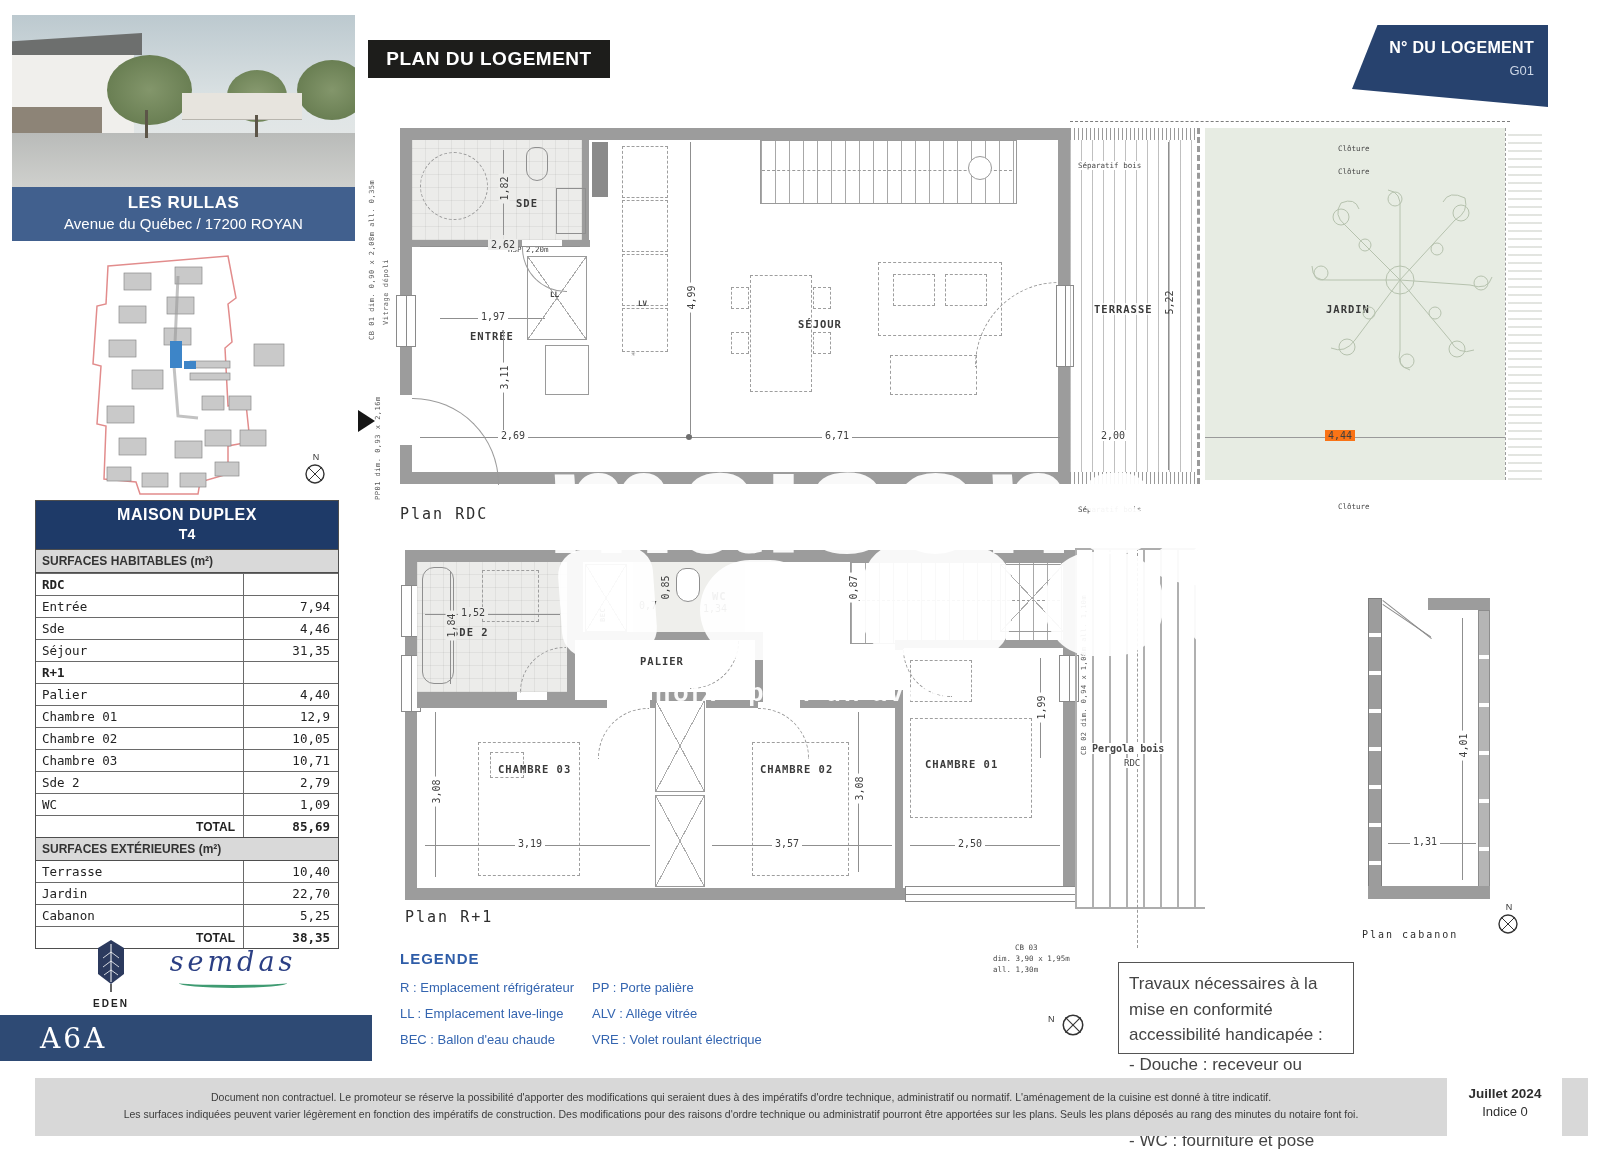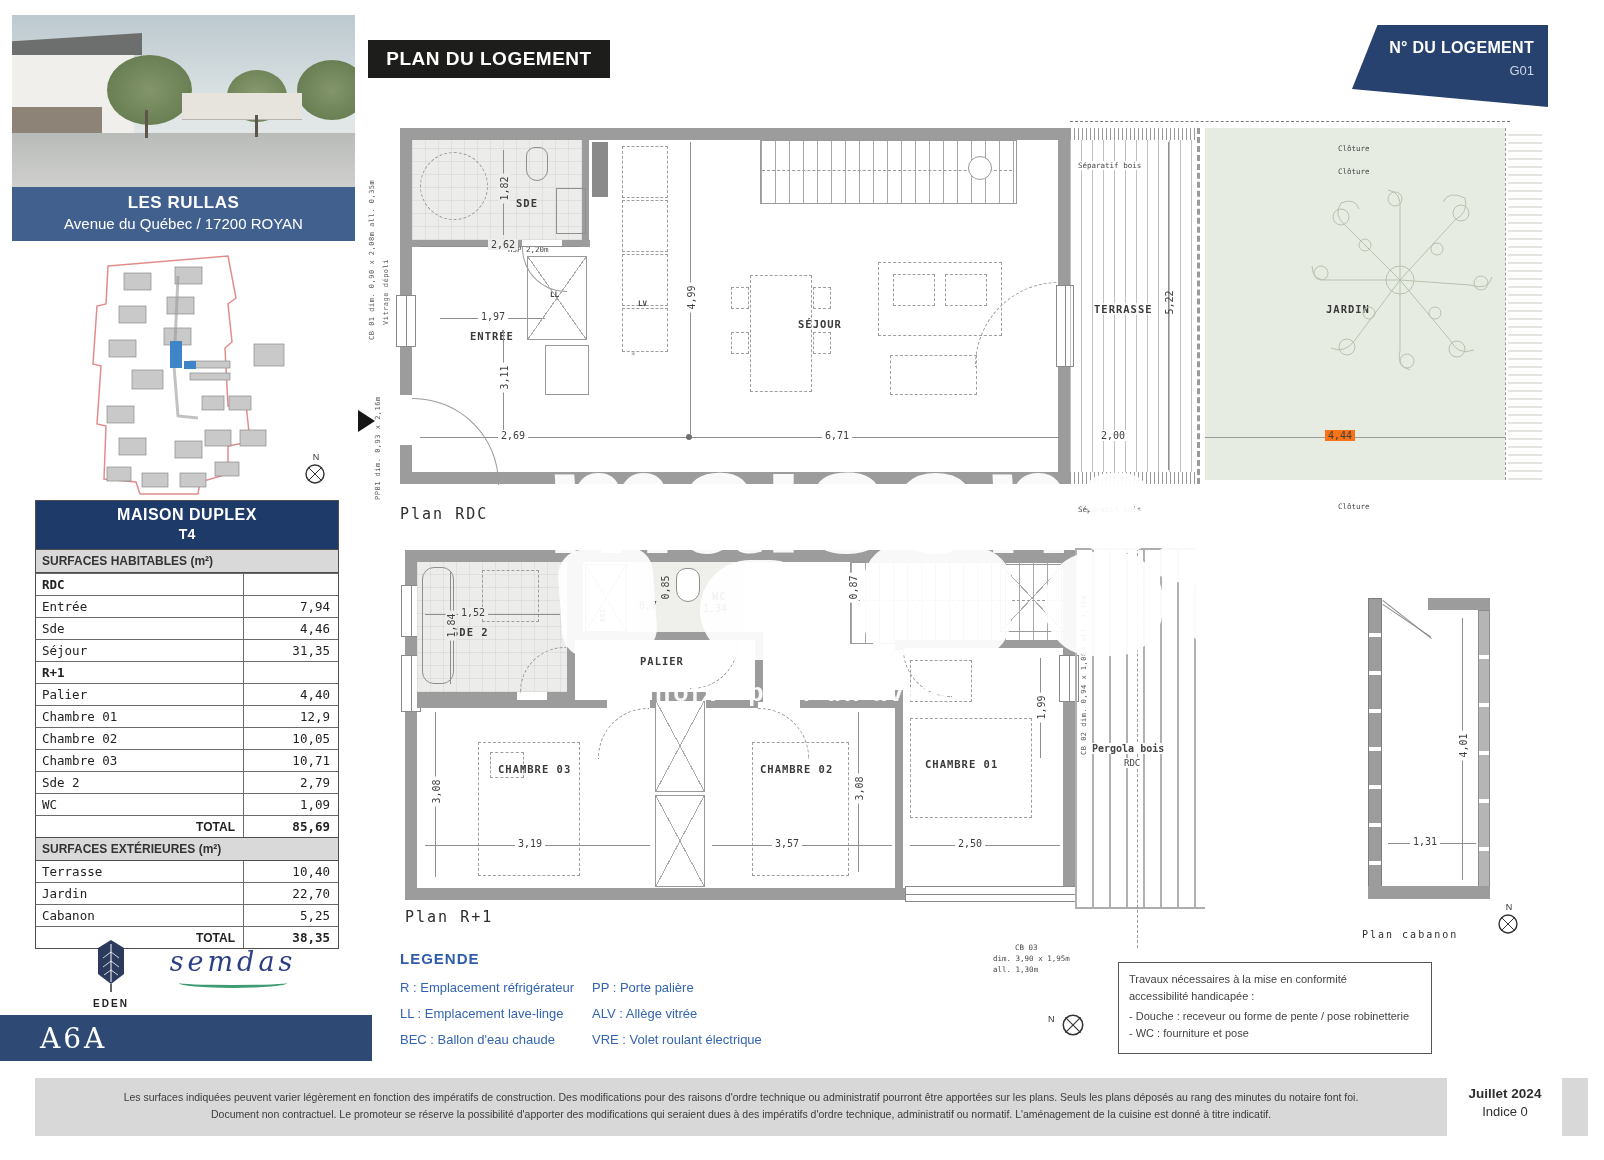--- a/index.html
+++ b/index.html
@@ -40,22 +40,22 @@
   .trow .lab{flex:1;padding-left:6px;white-space:nowrap;}
   .trow .lab.bold{font-weight:bold;}
   .trow .lab.totlab{text-align:right;padding-right:8px;font-family:"Liberation Sans",sans-serif;font-weight:bold;font-size:12px;}
   .trow .val{width:86px;border-left:1px solid #6a6a6a;text-align:right;padding-right:8px;height:100%;display:flex;align-items:center;justify-content:flex-end;}
   .trow .val.bold{font-weight:bold;}
   
   .wm{position:absolute;color:rgba(255,255,255,.94);font-weight:bold;z-index:6;pointer-events:none;text-align:center;}
   .blob{position:absolute;background:rgba(255,255,255,.93);z-index:6;pointer-events:none;}
   
   .legend-item{position:absolute;font-size:13px;color:#3465b0;white-space:nowrap;}
-  .travaux{position:absolute;left:1118px;top:962px;width:314px;height:92px;border:1.5px solid #555;
-           font-size:11px;color:#444;padding:8px 10px;line-height:1.5;box-sizing:border-box;}
+  .travaux{position:absolute;left:1118px;top:962px;width:236px;height:92px;border:1.5px solid #555;
+           font-size:17px;color:#444;padding:8px 10px;line-height:1.5;box-sizing:border-box;}
   .compass{position:absolute;z-index:3;}
   .arc{position:absolute;}
 </style>
 </head>
 <body>
 
 <div id="page">
 
   <div class="abs" style="left:12px;top:15px;width:343px;height:172px;overflow:hidden;background:linear-gradient(#bcc9cf,#dfe5e6 55%,#e9e9e7);">
     <div class="abs" style="left:-8px;top:28px;width:130px;height:100px;background:#f0efec;box-shadow:inset 0 -6px 0 #d8d6d0;"></div>
@@ -474,22 +474,22 @@
   </div>
 
   <div class="travaux">
     <div>Travaux nécessaires à la mise en conformité</div>
     <div>accessibilité handicapée :</div>
     <div style="margin-top:4px;">- Douche : receveur ou forme de pente / pose robinetterie</div>
     <div>- WC : fourniture et pose</div>
   </div>
 
   <div class="abs" style="left:35px;top:1078px;width:1412px;height:58px;background:#d8d8d8;text-align:center;color:#3c3c3c;font-size:10.5px;line-height:1.6;padding-top:11px;box-sizing:border-box;">
+    <div>Document non contractuel. Le promoteur se réserve la possibilité d'apporter des modifications qui seraient dues à des impératifs d'ordre technique, administratif ou normatif. L'aménagement de la cuisine est donné à titre indicatif.</div>
     <div>Les surfaces indiquées peuvent varier légèrement en fonction des impératifs de construction. Des modifications pour des raisons d'ordre technique ou administratif pourront être apportées sur les plans. Seuls les plans déposés au rang des minutes du notaire font foi.</div>
-    <div>Document non contractuel. Le promoteur se réserve la possibilité d'apporter des modifications qui seraient dues à des impératifs d'ordre technique, administratif ou normatif. L'aménagement de la cuisine est donné à titre indicatif.</div>
   </div>
   <div class="abs" style="left:1450px;top:1086px;width:110px;text-align:center;color:#2f2f2f;">
     <div style="font-size:13.5px;font-weight:bold;">Juillet 2024</div>
     <div style="font-size:13px;margin-top:3px;">Indice 0</div>
   </div>
   <div class="abs" style="left:1562px;top:1078px;width:26px;height:58px;background:#d8d8d8;"></div>
 
 </div>
 
 </body></html>

